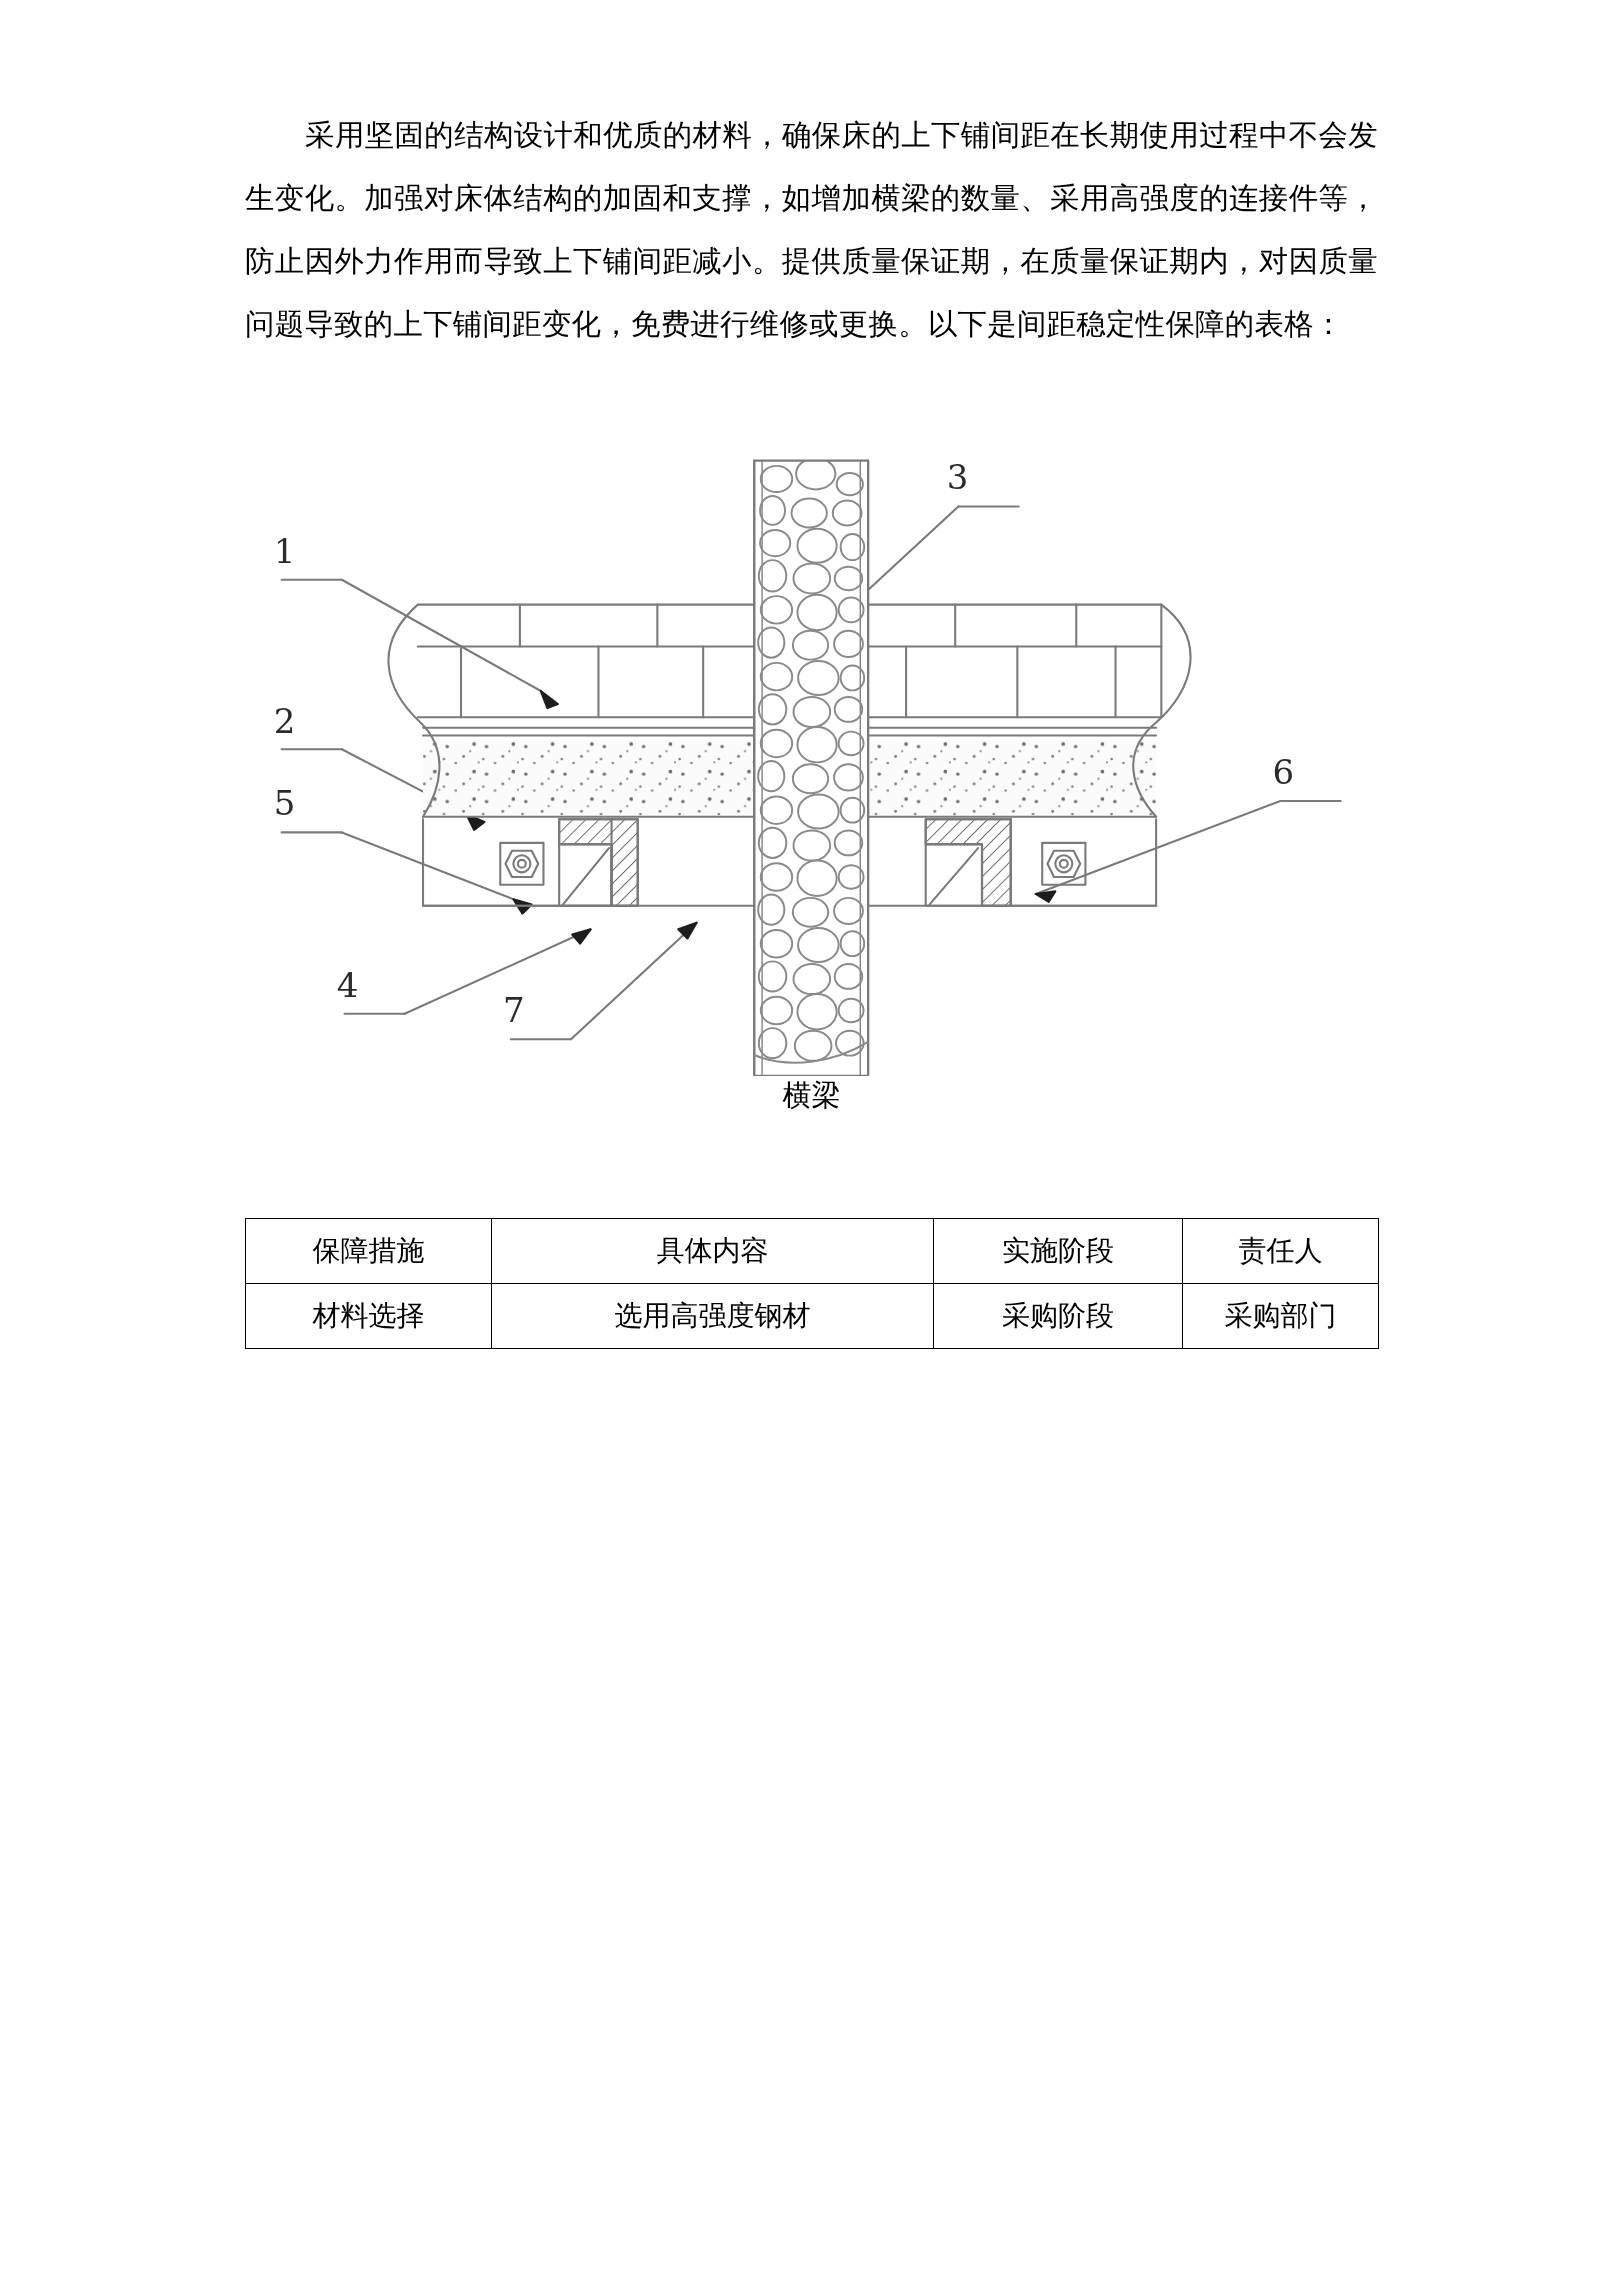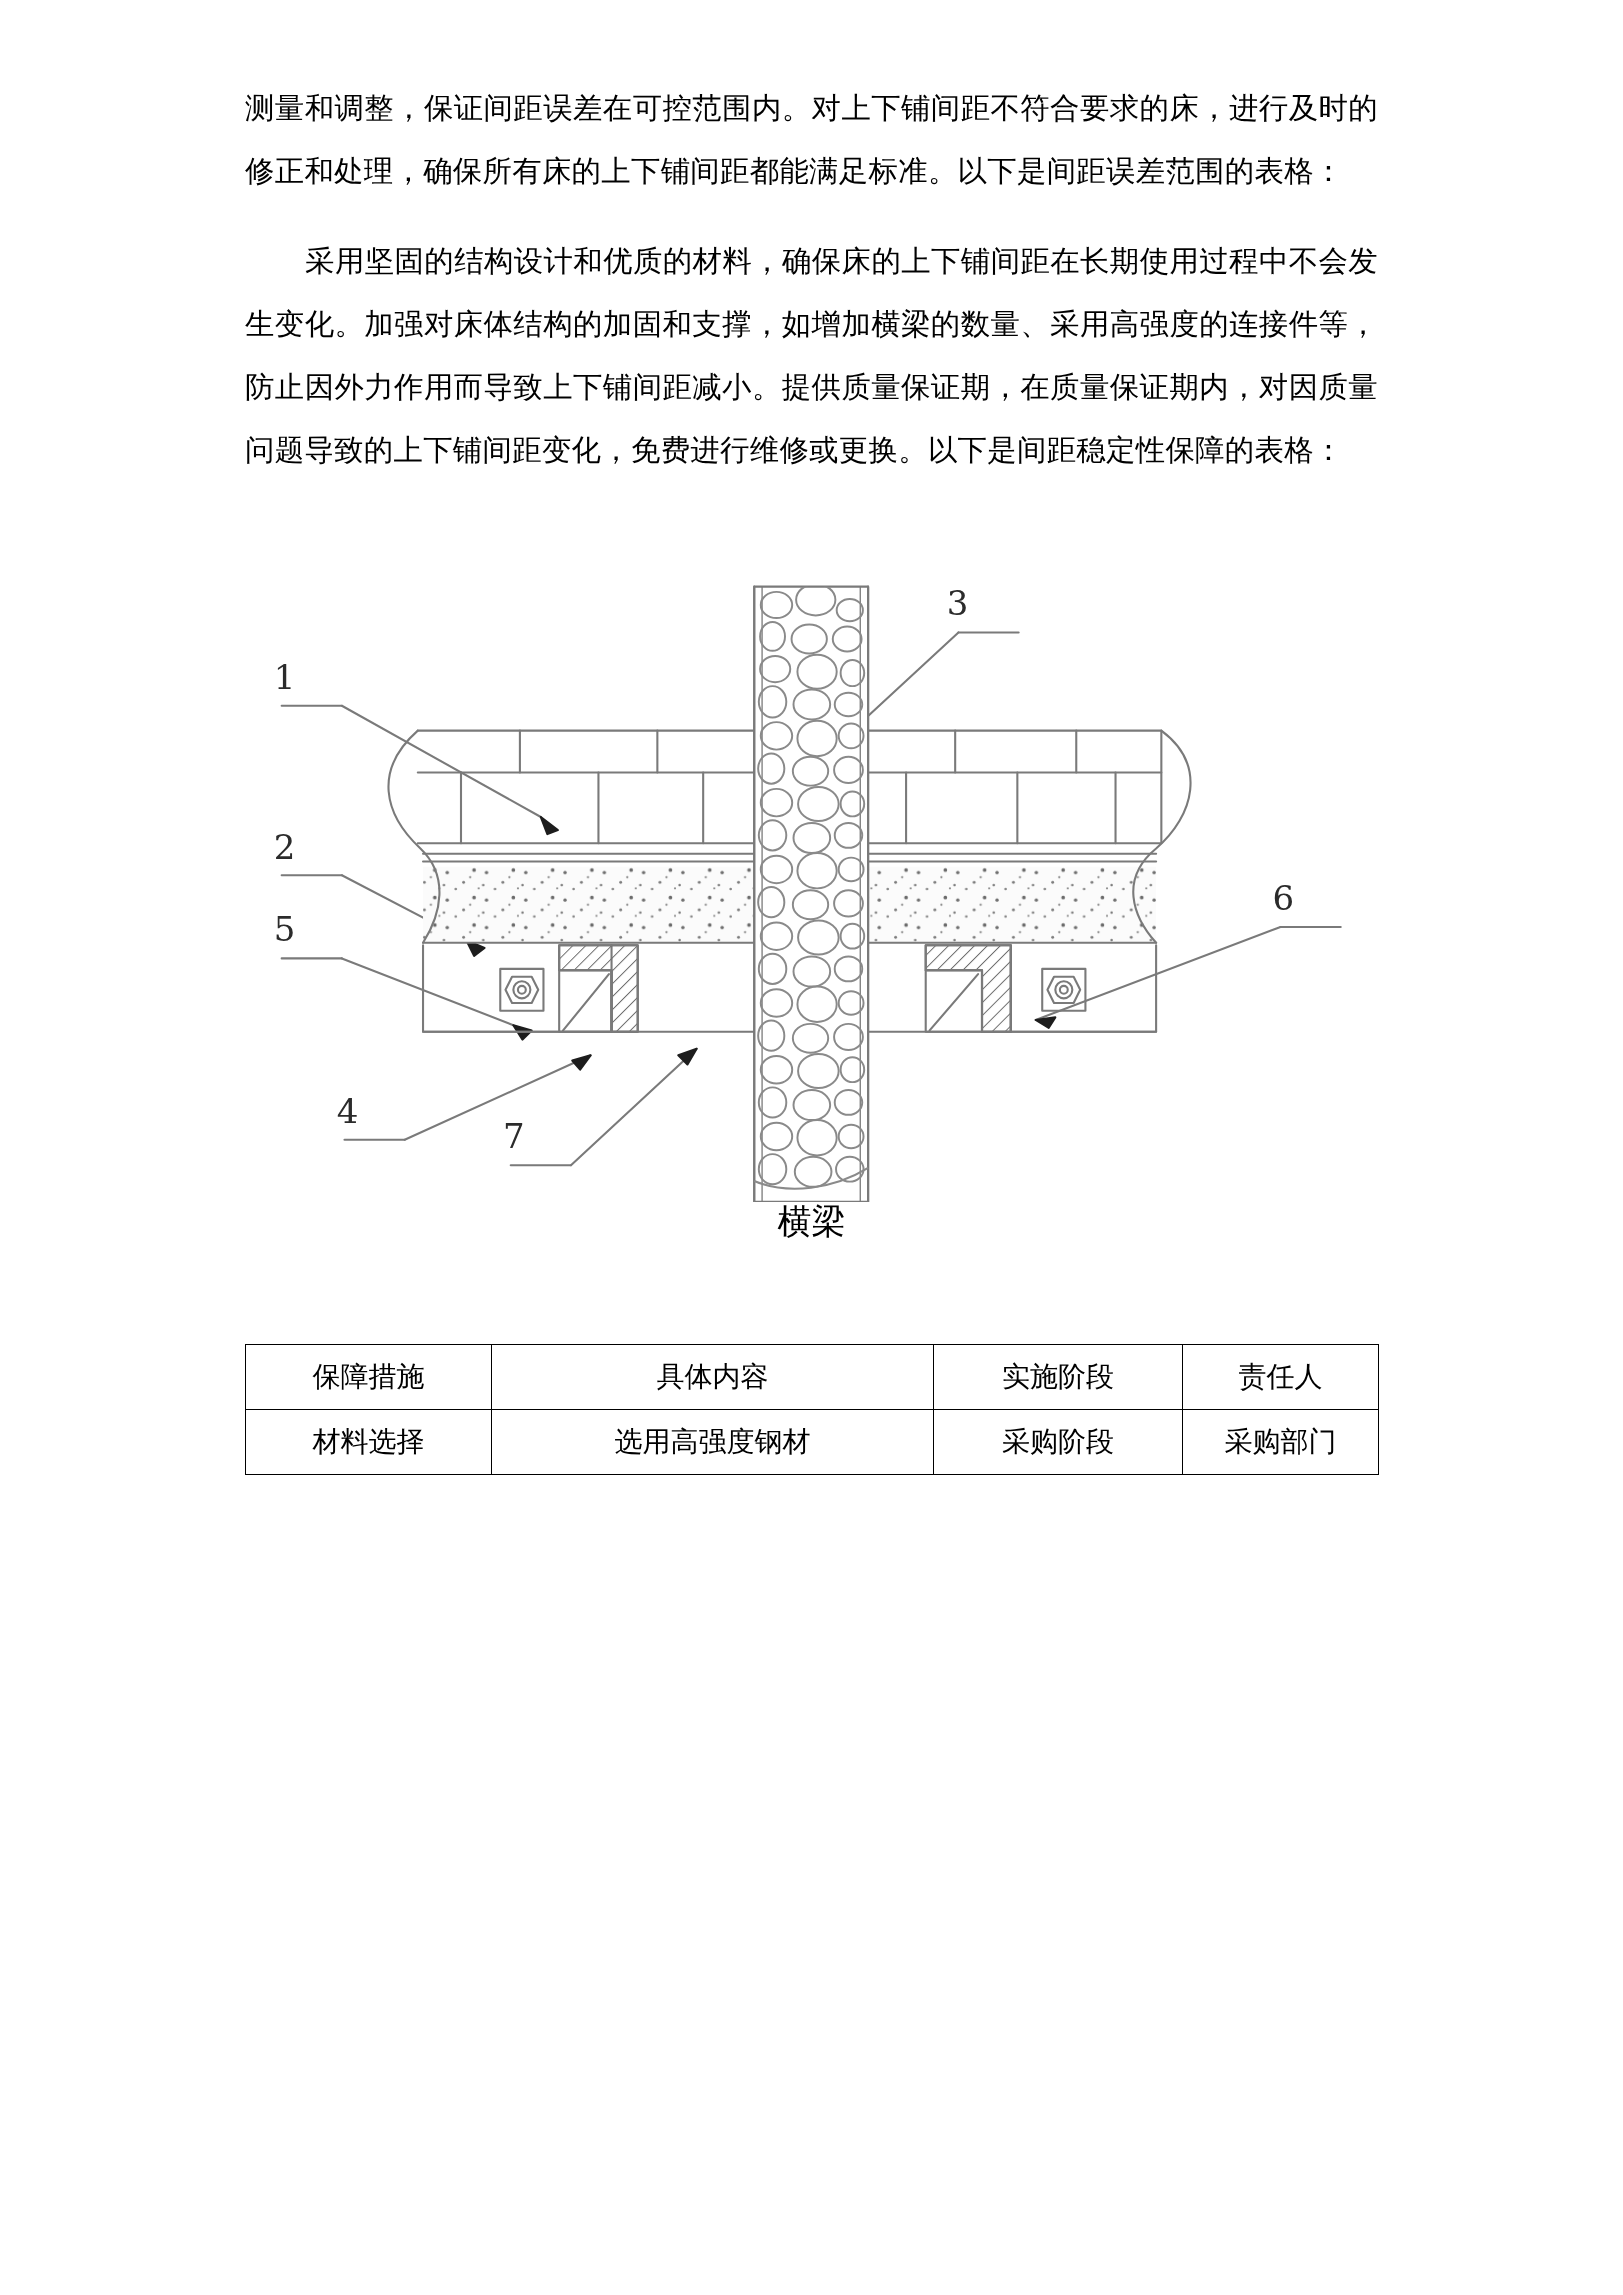--- a/index.html
+++ b/index.html
@@ -65,35 +65,34 @@
   .col-d { width: 196px; }
 
   
   .figure-wrap {
     position: relative;
     width: 1133px;
     height: 694px;
   }
   .figure-caption {
     text-align: center;
-    font-size: 34px;
+    font-size: 29px;
     line-height: 39px;
     margin: 0;
     color: #000;
   }
   svg.diagram { display: block; }
 </style>
 </head>
 <body>
 
 <div class="page">
   <div class="content">
 
     <div style="height:77px"></div>
-    <p class="para">测量和调整，保证间距误差在可控范围内。对上下铺间距不符合要求的床，进行及时的修正和处理，确保所有床的上下铺间距都能满足标准。以下是间距误差范围的表格：</p>
 
     <div style="height:15.7px"></div>
 
     <div style="height:11.8px"></div>
 
     <p class="para"><span class="indent"></span><span>采用坚固的结构设计和优质的材料，确保床的上下铺间距在长期使用过程中不会发生变化。加强对床体结构的加固和支撑，如增加横梁的数量、采用高强度的连接件等，防止因外力作用而导致上下铺间距减小。提供质量保证期，在质量保证期内，对因质量问题导致的上下铺间距变化，免费进行维修或更换。以下是间距稳定性保障的表格：</span></p>
 
     <div style="height:26px"></div>
     <div class="figure-wrap">
       <svg class="diagram" width="1133" height="694" viewBox="0 0 1731 1060" xmlns="http://www.w3.org/2000/svg">

